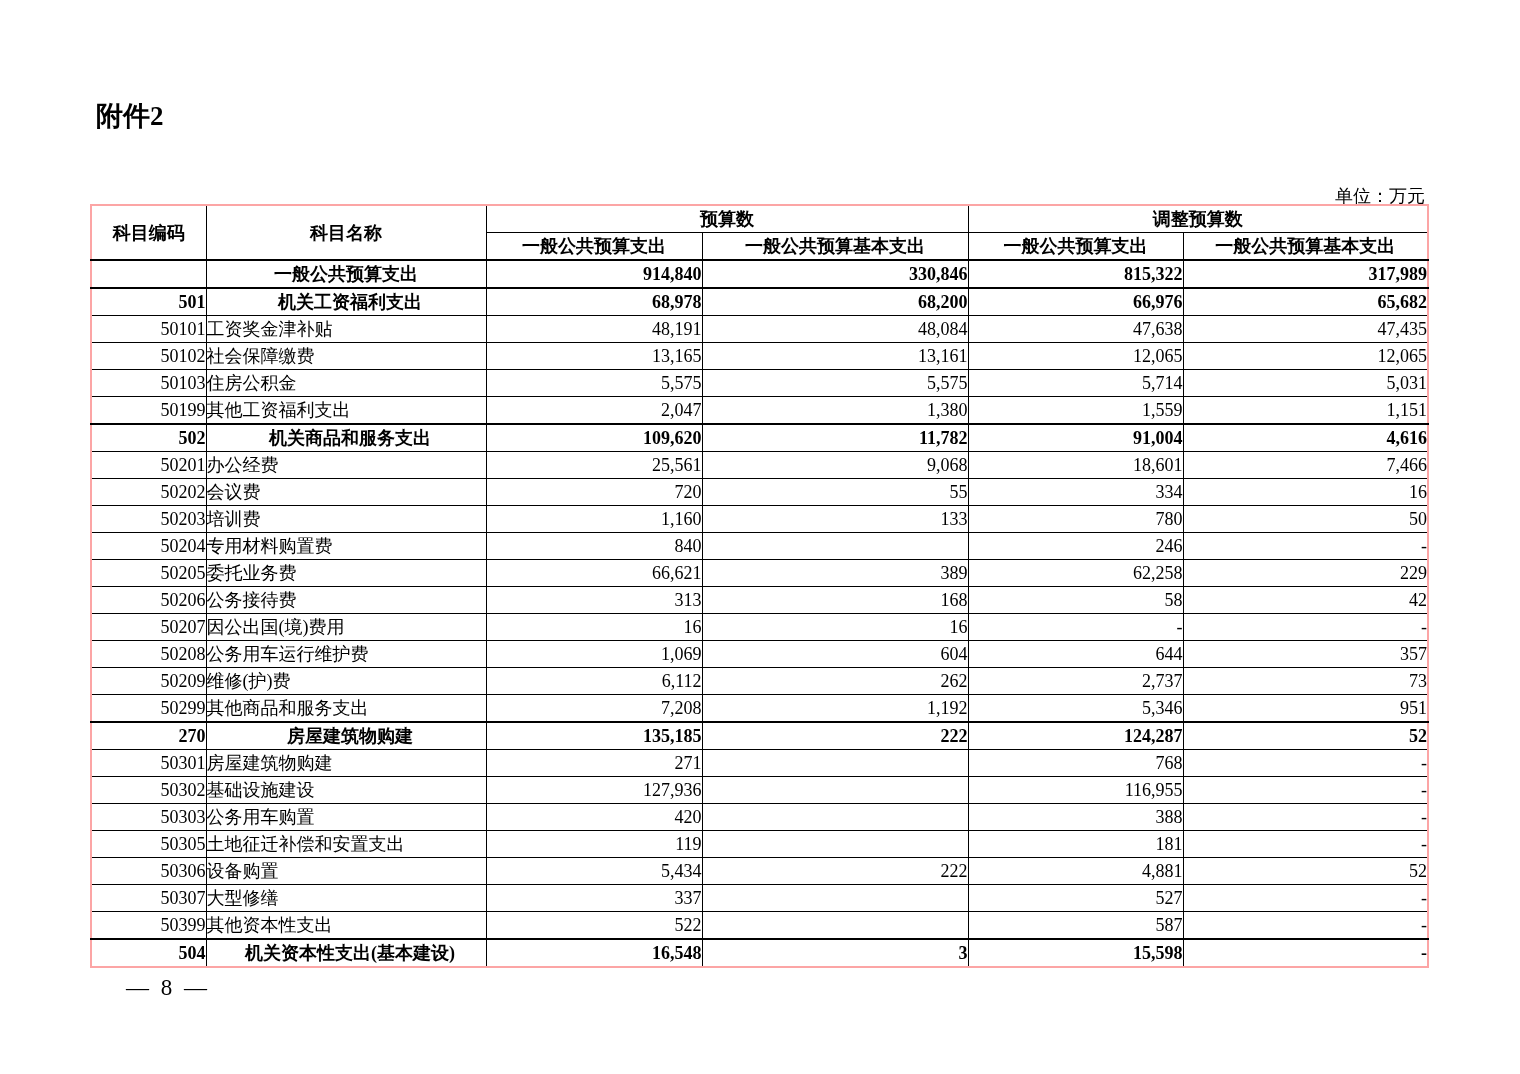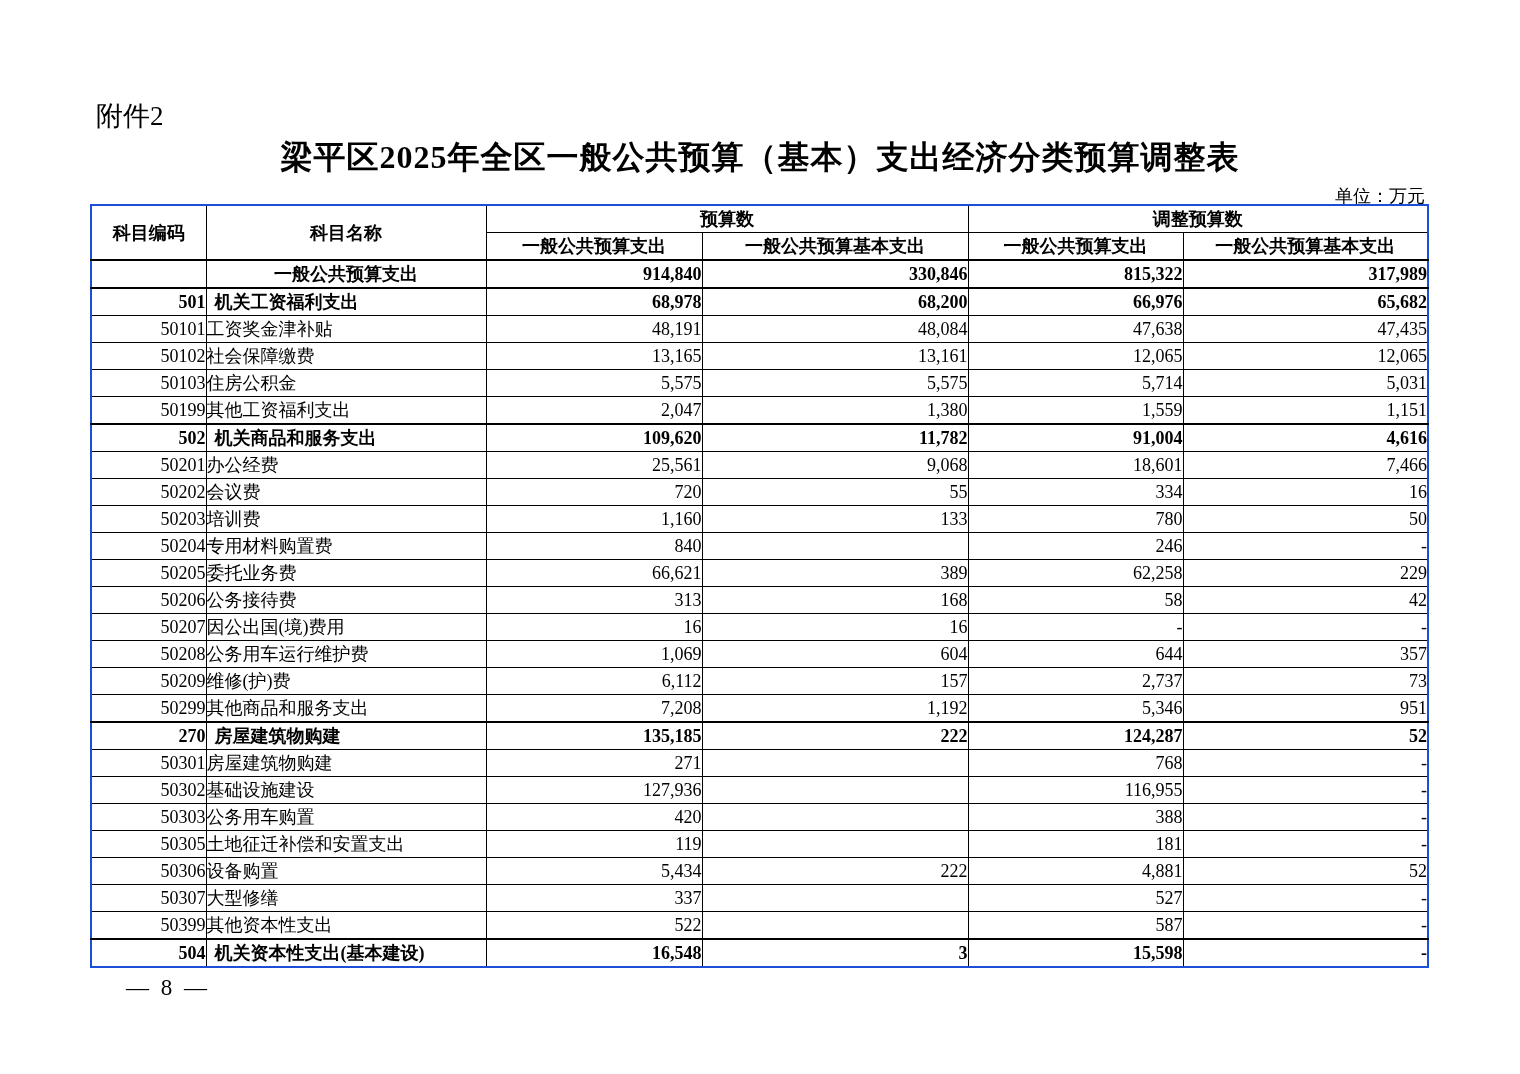--- a/index.html
+++ b/index.html
@@ -15,21 +15,21 @@
     background: #ffffff;
     font-family: "Liberation Serif", "DejaVu Serif", serif;
     color: #000000;
     overflow: hidden;
   }
   .attachment {
     position: absolute;
     left: 96px;
     top: 98px;
     font-size: 27px;
-    font-weight: normal;
+    font-weight: bold;
   }
   .title {
     position: absolute;
     left: 0;
     top: 136px;
     width: 100%;
     margin: 0;
     text-align: center;
     font-size: 32px;
     font-weight: bold;
@@ -42,21 +42,21 @@
     font-size: 18px;
     margin-top: 7px;
   }
   table.budget {
     position: absolute;
     left: 90px;
     top: 204px;
     width: 1337px;
     border-collapse: collapse;
     table-layout: fixed;
-    border: 2px solid #1d4ed8;
+    border: 2px solid #fca5a5;
   }
   table.budget th,
   table.budget td {
     border: 1px solid #000;
     height: 26px;
     padding: 0;
     font-size: 18px;
     line-height: 26px;
     white-space: nowrap;
     overflow: hidden;
@@ -78,41 +78,41 @@
     padding-right: 12px;
   }
   tr.section td,
   tr.total td {
     font-weight: bold;
     border-top: 2px solid #000;
     padding-left: 23px;
   }
   tr.section td.name {
     padding-left: 8px;
+    text-align: center;
   }
   tr.total td.name {
     text-align: center;
     padding-left: 0;
   }
   .page-number {
     position: absolute;
     left: 126px;
     top: 975px;
     font-size: 23px;
     letter-spacing: 3px;
   }
 </style>
 </head>
 <body>
 
 <div class="page">
 
   <div class="attachment">附件2</div>
 
-  <h1 class="title">梁平区2025年全区一般公共预算（基本）支出经济分类预算调整表</h1>
 
   <div class="unit-note">单位：万元</div>
 
   <table class="budget">
     <colgroup>
       <col style="width:115px">
       <col style="width:280px">
       <col style="width:216px">
       <col style="width:266px">
       <col style="width:215px">
@@ -250,21 +250,21 @@
           <td class="name">公务用车运行维护费</td>
           <td class="num">1,069</td>
           <td class="num">604</td>
           <td class="num">644</td>
           <td class="num">357</td>
         </tr>
         <tr class="item">
           <td class="code">50209</td>
           <td class="name">维修(护)费</td>
           <td class="num">6,112</td>
-          <td class="num">157</td>
+          <td class="num">262</td>
           <td class="num">2,737</td>
           <td class="num">73</td>
         </tr>
         <tr class="item">
           <td class="code">50299</td>
           <td class="name">其他商品和服务支出</td>
           <td class="num">7,208</td>
           <td class="num">1,192</td>
           <td class="num">5,346</td>
           <td class="num">951</td>

